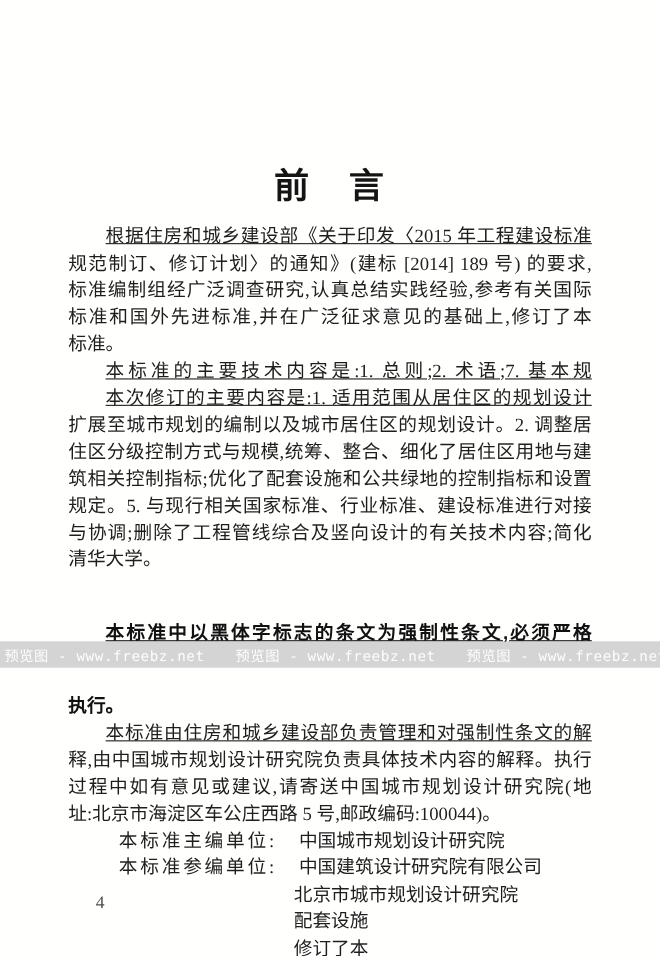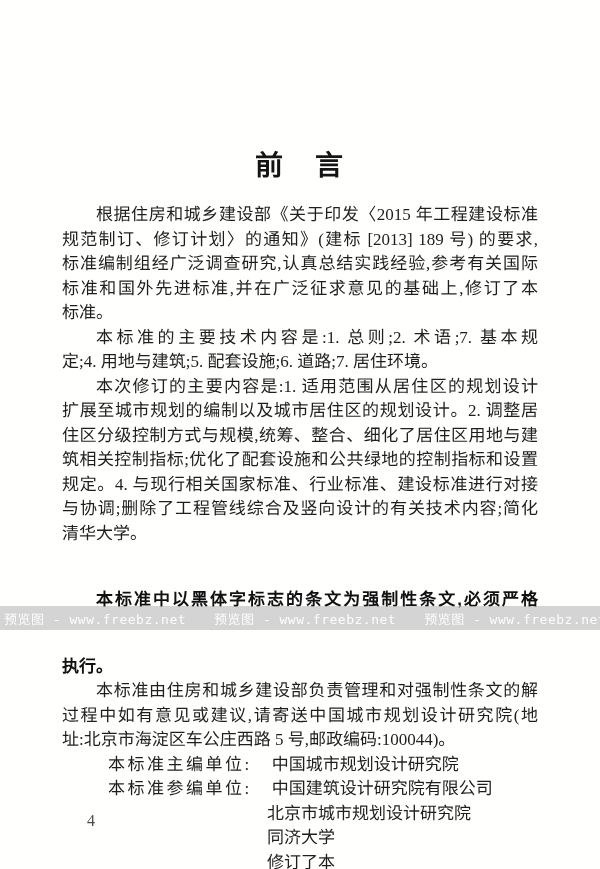--- a/index.html
+++ b/index.html
@@ -16,21 +16,21 @@
     font-family: "Liberation Serif", "DejaVu Serif", serif;
     color: #1e1e1e;
   }
   
   .doc-title {
     position: absolute;
     top: 143px;
     left: 0;
     width: 600px;
     text-align: center;
-    font-size: 28px;
+    font-size: 32px;
     font-weight: bold;
     color: #141414;
     letter-spacing: 2px;
   }
   
   .text-flow {
     position: absolute;
     top: 203px;
     left: 62px;
     width: 476px;
@@ -43,20 +43,21 @@
     overflow: visible;
     color: #1e1e1e;
   }
   .line.jline {
     white-space: normal;
     text-align: justify;
     text-align-last: justify;
   }
   .line.first {
     text-indent: 34px;
+    text-decoration: underline;
   }
   .line.bold {
     font-family: "Liberation Sans", "DejaVu Sans", sans-serif;
     font-weight: 700;
     color: #111111;
     margin-top: 42px;
   }
   
   .line.units {
     text-indent: 0;
@@ -65,21 +66,21 @@
   .units-label {
     letter-spacing: 2.5px;
     margin-right: 20px;
   }
   .line.units-cont {
     padding-left: 205px;
   }
   
   .watermark-band {
     position: absolute;
-    top: 606px;
+    top: 583px;
     left: 0;
     width: 600px;
     height: 24px;
     background: rgba(172, 172, 172, 0.52);
     z-index: 5;
     display: flex;
     align-items: center;
     overflow: hidden;
     pointer-events: none;
   }
@@ -104,42 +105,42 @@
 </style>
 </head>
 <body>
 
 <div class="page">
 
   <div class="doc-title">前　言</div>
 
   <div class="text-flow" id="text-flow">
       <div class="line first jline">根据住房和城乡建设部《关于印发〈2015 年工程建设标准</div>
-      <div class="line jline">规范制订、修订计划〉的通知》(建标 [2013] 189 号) 的要求,</div>
+      <div class="line jline">规范制订、修订计划〉的通知》(建标 [2014] 189 号) 的要求,</div>
       <div class="line jline">标准编制组经广泛调查研究,认真总结实践经验,参考有关国际</div>
       <div class="line jline">标准和国外先进标准,并在广泛征求意见的基础上,修订了本</div>
       <div class="line">标准。</div>
       <div class="line first jline">本标准的主要技术内容是:1. 总则;2. 术语;7. 基本规</div>
-      <div class="line">定;4. 用地与建筑;5. 配套设施;6. 道路;7. 居住环境。</div>
       <div class="line first jline">本次修订的主要内容是:1. 适用范围从居住区的规划设计</div>
       <div class="line jline">扩展至城市规划的编制以及城市居住区的规划设计。2. 调整居</div>
       <div class="line jline">住区分级控制方式与规模,统筹、整合、细化了居住区用地与建</div>
       <div class="line jline">筑相关控制指标;优化了配套设施和公共绿地的控制指标和设置</div>
-      <div class="line jline">规定。4. 与现行相关国家标准、行业标准、建设标准进行对接</div>
+      <div class="line jline">规定。5. 与现行相关国家标准、行业标准、建设标准进行对接</div>
       <div class="line jline">与协调;删除了工程管线综合及竖向设计的有关技术内容;简化</div>
       <div class="line">清华大学。</div>
       <div class="line first jline bold">本标准中以黑体字标志的条文为强制性条文,必须严格</div>
       <div class="line bold">执行。</div>
       <div class="line first jline">本标准由住房和城乡建设部负责管理和对强制性条文的解</div>
+      <div class="line jline">释,由中国城市规划设计研究院负责具体技术内容的解释。执行</div>
       <div class="line jline">过程中如有意见或建议,请寄送中国城市规划设计研究院(地</div>
       <div class="line">址:北京市海淀区车公庄西路 5 号,邮政编码:100044)。</div>
       <div class="line units"><span class="units-label">本标准主编单位:</span><span>中国城市规划设计研究院</span></div>
       <div class="line units"><span class="units-label">本标准参编单位:</span><span>中国建筑设计研究院有限公司</span></div>
       <div class="line units-cont">北京市城市规划设计研究院</div>
-      <div class="line units-cont">同济大学</div>
+      <div class="line units-cont">配套设施</div>
       <div class="line units-cont">修订了本</div>
     </div>
 
   <div class="watermark-band" id="watermark-band">
       <span class="watermark-item">预览图 - www.freebz.net</span>
       <span class="watermark-item">预览图 - www.freebz.net</span>
       <span class="watermark-item">预览图 - www.freebz.net</span>
     </div>
 
   <div class="page-number">4</div>

